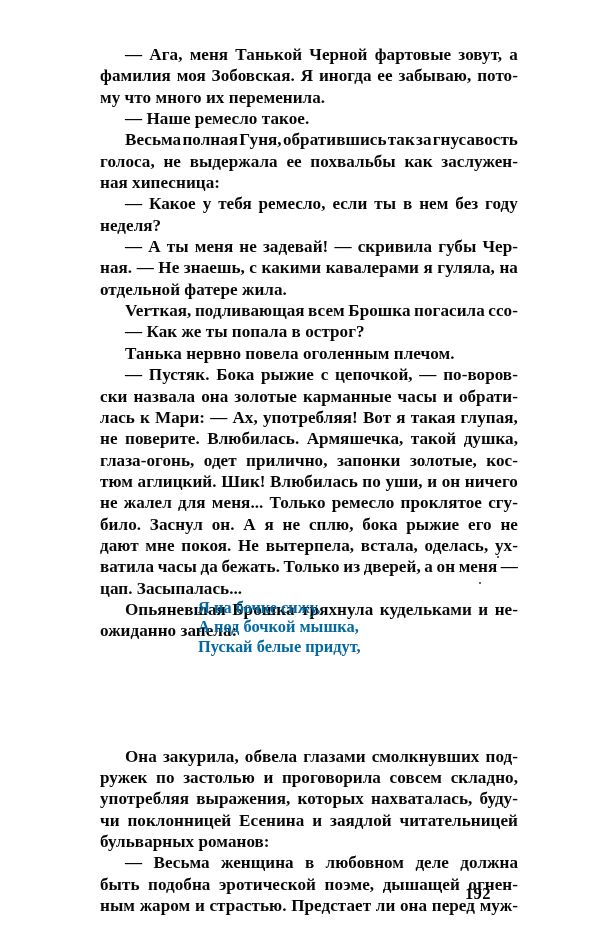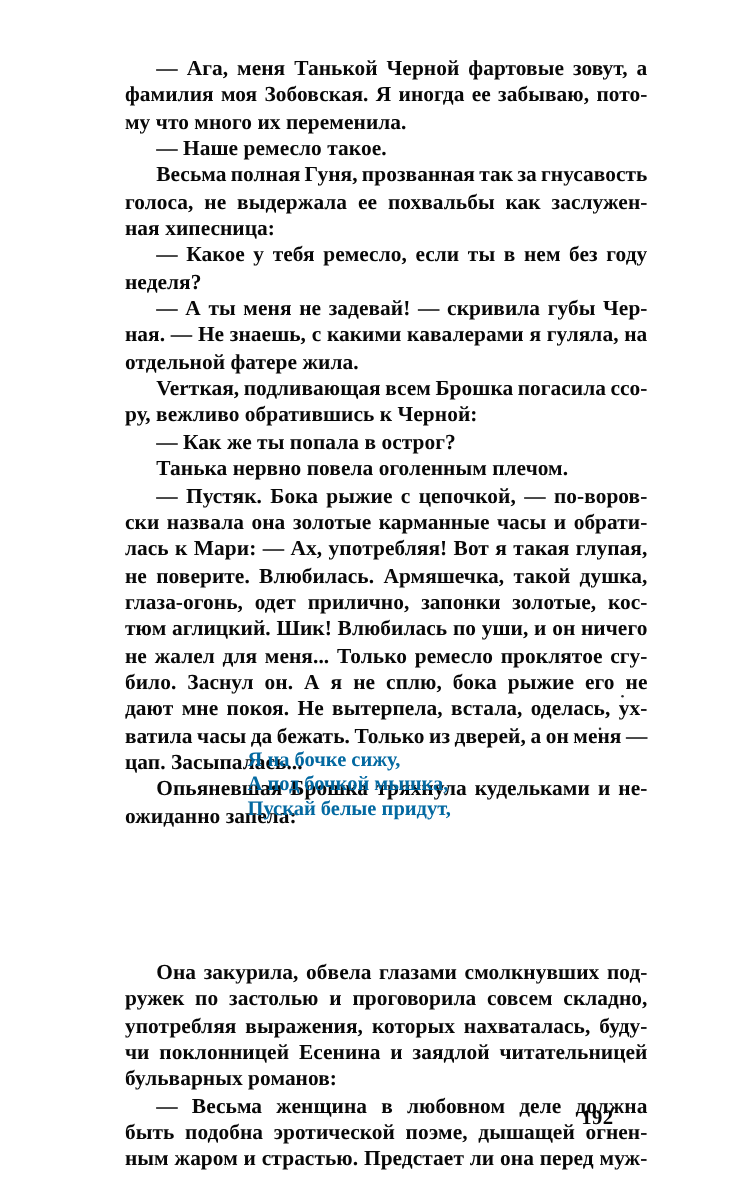--- a/index.html
+++ b/index.html
@@ -132,21 +132,21 @@
 
     <div class="para">
       <span class="line indent">— Наше ремесло такое.</span>
     </div>
 
     <div class="para">
       <span class="line just indent">
           <span>Весьма</span>
           <span>полная</span>
           <span>Гуня,</span>
-          <span>прозванная</span>
+          <span>обратившись</span>
           <span>так</span>
           <span>за</span>
           <span>гнусавость</span>
         </span>
       <span class="line just">
           <span>голоса,</span>
           <span>не</span>
           <span>выдержала</span>
           <span>ее</span>
           <span>похвальбы</span>
@@ -203,21 +203,20 @@
 
     <div class="para">
       <span class="line just indent">
           <span>Verткая,</span>
           <span>подливающая</span>
           <span>всем</span>
           <span>Брошка</span>
           <span>погасила</span>
           <span>ссо-</span>
         </span>
-      <span class="line">ру, вежливо обратившись к Черной:</span>
     </div>
 
     <div class="para">
       <span class="line indent">— Как же ты попала в острог?</span>
     </div>
 
     <div class="para">
       <span class="line indent">Танька нервно повела оголенным плечом.</span>
     </div>
 

